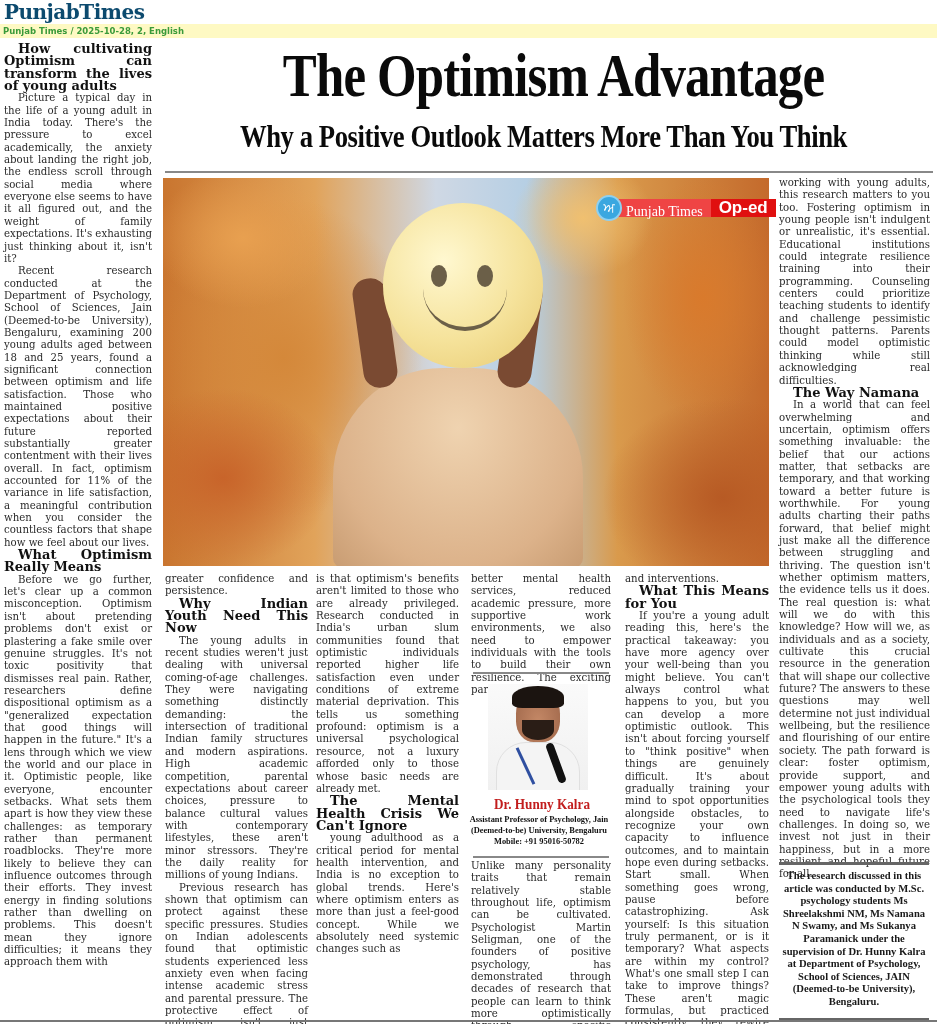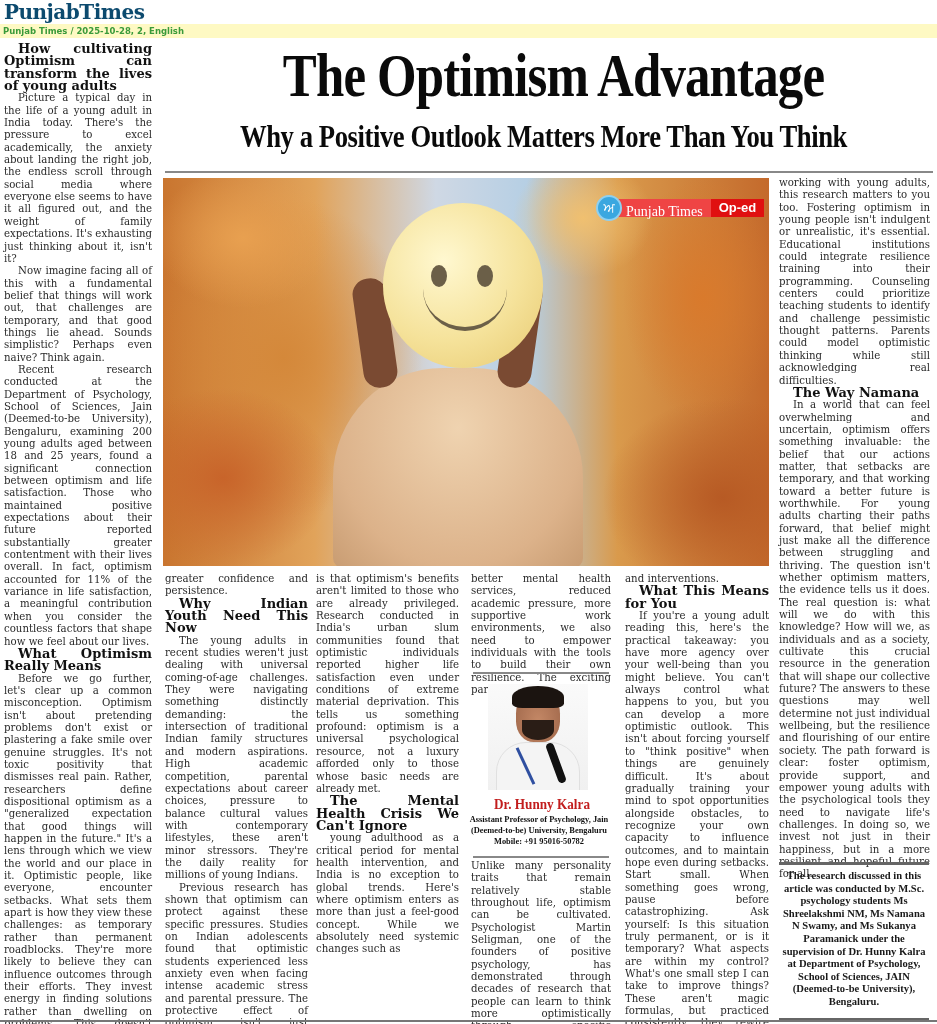--- a/index.html
+++ b/index.html
@@ -34,21 +34,21 @@
   .photo .arm-r { position: absolute; left: 340px; top: 100px; width: 34px; height: 110px; background: #7a4a32; border-radius: 16px; transform: rotate(8deg); }
   .photo .balloon { position: absolute; left: 220px; top: 25px; width: 160px; height: 165px; border-radius: 50%; background: radial-gradient(circle at 38% 35%, #fff8d0 0%, #f5e29a 55%, #e7c970 100%); }
   .photo .eye { position: absolute; width: 16px; height: 22px; border-radius: 50%; background: #6b5f48; }
   .photo .eye.l { left: 48px; top: 62px; }
   .photo .eye.r { left: 94px; top: 62px; }
   .photo .mouth { position: absolute; left: 40px; top: 86px; width: 84px; height: 42px; border-bottom: 4px solid #6b5f48; border-radius: 0 0 42px 42px; }
 
   .badge { position: absolute; left: 596px; top: 196px; height: 24px; display: flex; align-items: center; }
   .badge-circle { width: 26px; height: 26px; border-radius: 50%; background: #3aa7e0; border: 2px solid #8fd0f0; color: #fff; font-size: 13px; text-align: center; line-height: 22px; font-family: "DejaVu Sans", sans-serif; margin-right: -6px; z-index: 2; position: relative; }
   .badge-brand { background: #ef4444; color: #fff; font-family: "Liberation Serif", serif; font-size: 14px; height: 18px; line-height: 18px; padding: 4px 8px 0 10px; }
-  .badge-tag { background: #e01010; color: #fff; font-family: "Liberation Sans", sans-serif; font-weight: bold; font-size: 13px; height: 18px; line-height: 18px; padding: 0 8px; }
+  .badge-tag { background: #e01010; color: #fff; font-family: "Liberation Sans", sans-serif; font-weight: bold; font-size: 17px; height: 18px; line-height: 18px; padding: 0 8px; }
   .author-rule { position: absolute; left: 473px; width: 136px; height: 2px; background: #888; }
   .author-photo { position: absolute; left: 488px; top: 684px; width: 100px; height: 106px; background: linear-gradient(#fafafa, #f0f0f0); overflow: hidden; }
   .author-photo .head { position: absolute; left: 28px; top: 6px; width: 44px; height: 52px; background: radial-gradient(ellipse at 50% 60%, #c48866 0%, #9c6448 100%); border-radius: 45% 45% 40% 40%; }
   .author-photo .hair { position: absolute; left: 24px; top: 2px; width: 52px; height: 22px; background: #1b1410; border-radius: 50% 50% 20% 20%; }
   .author-photo .beard { position: absolute; left: 34px; top: 36px; width: 32px; height: 20px; background: #2a1d16; border-radius: 0 0 50% 50%; }
   .author-photo .shirt { position: absolute; left: 8px; top: 58px; width: 84px; height: 60px; background: #f4f4f4; border-radius: 30px 30px 0 0; border: 1px solid #e0e0e0; }
   .author-photo .mic { position: absolute; left: 64px; top: 58px; width: 8px; height: 42px; background: #111; transform: rotate(-20deg); border-radius: 4px; }
   .author-photo .lanyard { position: absolute; left: 36px; top: 62px; width: 3px; height: 40px; background: #2f4fa0; transform: rotate(-25deg); }
   .author-name { position: absolute; left: 473px; top: 796px; width: 138px; text-align: center; font-family: "Liberation Serif", serif; font-weight: bold; font-size: 15px; color: #c21d1d; transform: scaleX(0.88); }
   .author-info { position: absolute; left: 467px; top: 814px; width: 144px; text-align: center; font-family: "Liberation Serif", serif; font-weight: bold; font-size: 8.4px; line-height: 11.2px; color: #111; }
@@ -67,21 +67,20 @@
   <div class="meta-text">Punjab Times / 2025-10-28, 2, English</div>
 </div>
 
 <h1 class="headline">The Optimism Advantage</h1>
 <h2 class="subhead">Why a Positive Outlook Matters More Than You Think</h2>
 <div class="rule-top"></div>
 
 <div class="col" style="left:4px; top:43px; width:148px;">
   <h3>How cultivating Optimism can transform the lives of young adults</h3>
   <p>Picture a typical day in the life of a young adult in India today. There's the pressure to excel academically, the anxiety about landing the right job, the endless scroll through social media where everyone else seems to have it all figured out, and the weight of family expectations. It's exhausting just thinking about it, isn't it?</p>
-  <p>Now imagine facing all of this with a fundamental belief that things will work out, that challenges are temporary, and that good things lie ahead. Sounds simplistic? Perhaps even naive? Think again.</p>
   <p>Recent research conducted at the Department of Psychology, School of Sciences, Jain (Deemed-to-be University), Bengaluru, examining 200 young adults aged between 18 and 25 years, found a significant connection between optimism and life satisfaction. Those who maintained positive expectations about their future reported substantially greater contentment with their lives overall. In fact, optimism accounted for 11% of the variance in life satisfaction, a meaningful contribution when you consider the countless factors that shape how we feel about our lives.</p>
   <h3>What Optimism Really Means</h3>
   <p>Before we go further, let's clear up a common misconception. Optimism isn't about pretending problems don't exist or plastering a fake smile over genuine struggles. It's not toxic positivity that dismisses real pain. Rather, researchers define dispositional optimism as a "generalized expectation that good things will happen in the future." It's a lens through which we view the world and our place in it. Optimistic people, like everyone, encounter setbacks. What sets them apart is how they view these challenges: as temporary rather than permanent roadblocks. They're more likely to believe they can influence outcomes through their efforts. They invest energy in finding solutions rather than dwelling on problems. This doesn't mean they ignore difficulties; it means they approach them with</p>
 </div>
 
 <div class="photo">
   <div class="hoodie"></div>
   <div class="arm-l"></div>
   <div class="arm-r"></div>
   <div class="balloon">

